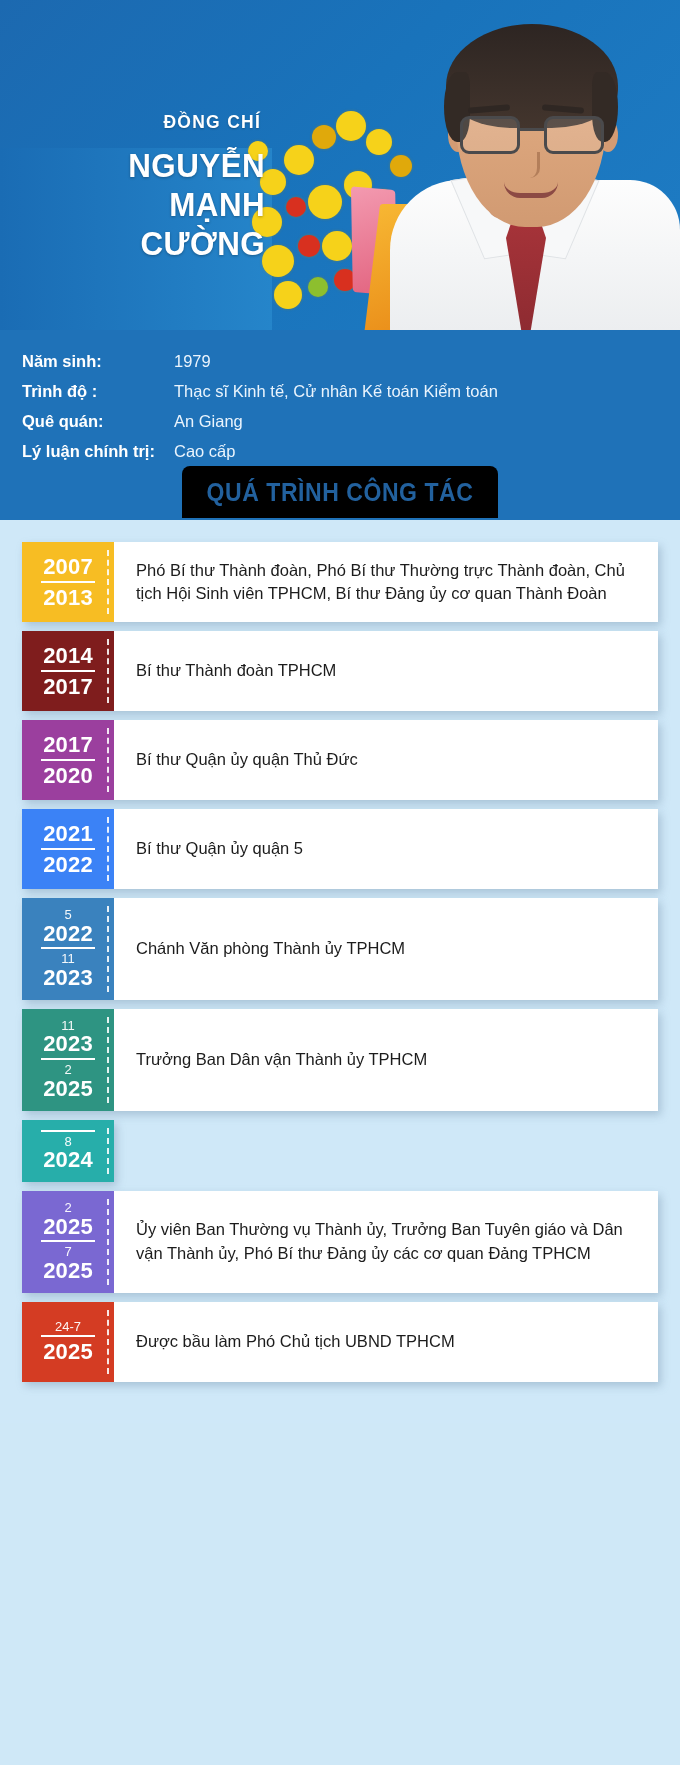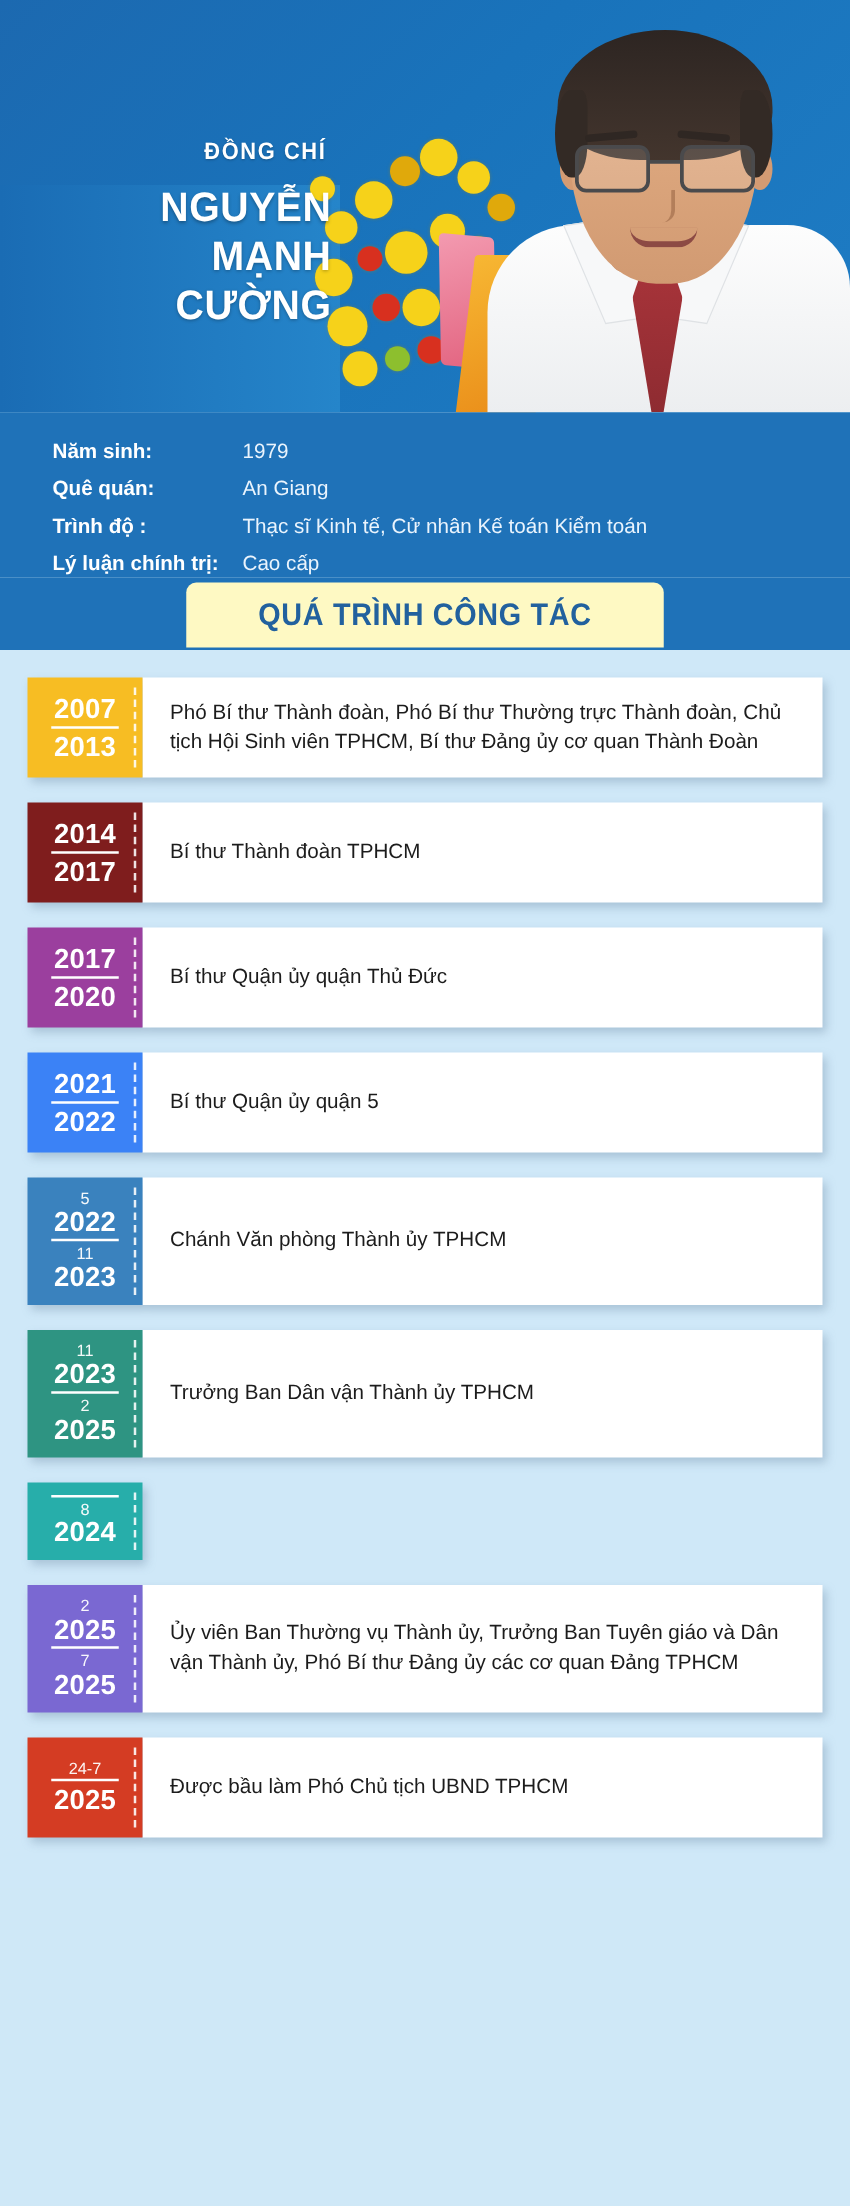--- a/index.html
+++ b/index.html
@@ -177,21 +177,21 @@
     position: absolute; left: 142px; top: 152px; width: 18px; height: 26px;
     border-right: 3px solid rgba(150,98,66,.55); border-radius: 0 0 10px 0;
   }
 
   
   .info {
     position: relative;
     width: 680px;
     height: 132px;
     background: #1f72b8;
-    padding: 18px 0 0 42px;
+    padding: 18px 0 0 22px;
     z-index: 5;
   }
   .info-row { display: flex; align-items: baseline; margin-bottom: 4px; line-height: 26px; }
   .info-label {
     width: 152px;
     flex: 0 0 152px;
     color: #ffffff;
     font-size: 16.5px;
     font-weight: 700;
   }
@@ -202,23 +202,23 @@
     position: relative;
     width: 680px;
     height: 58px;
     background: #1f72b8;
   }
   .banner {
     position: absolute;
     left: 50%;
     top: 4px;
     transform: translateX(-50%);
-    width: 382px;
+    width: 316px;
     height: 52px;
-    background: #fef9c3;
+    background: #000000;
     border-radius: 8px 8px 0 0;
     display: flex;
     align-items: center;
     justify-content: center;
   }
   .banner span {
     color: #22619e;
     font-size: 25px;
     font-weight: 700;
     letter-spacing: .6px;
@@ -229,21 +229,21 @@
   
   .timeline {
     position: relative;
     width: 680px;
     background: #cfe8f8;
     padding: 22px 22px 26px 22px;
   }
   .row {
     display: flex;
     align-items: stretch;
-    margin-bottom: 20px;
+    margin-bottom: 9px;
     filter: drop-shadow(3px 4px 4px rgba(80,110,140,.30));
   }
   .row:last-child { margin-bottom: 15px; }
 
   .chip {
     position: relative;
     flex: 0 0 92px;
     width: 92px;
     display: flex;
     flex-direction: column;
@@ -360,26 +360,26 @@
       <div class="name-line">CƯỜNG</div>
     </div>
   </div>
 
   <div class="info">
     <div class="info-row">
       <div class="info-label">Năm sinh:</div>
       <div class="info-value">1979</div>
     </div>
     <div class="info-row">
+      <div class="info-label">Trình độ :</div>
+      <div class="info-value">Thạc sĩ Kinh tế, Cử nhân Kế toán Kiểm toán</div>
+    </div>
+    <div class="info-row">
       <div class="info-label">Quê quán:</div>
       <div class="info-value">An Giang</div>
-    </div>
-    <div class="info-row">
-      <div class="info-label">Trình độ :</div>
-      <div class="info-value">Thạc sĩ Kinh tế, Cử nhân Kế toán Kiểm toán</div>
     </div>
     <div class="info-row">
       <div class="info-label">Lý luận chính trị:</div>
       <div class="info-value">Cao cấp</div>
     </div>
   </div>
 
   <div class="banner-zone">
     <div class="banner">
       <span>QUÁ TRÌNH CÔNG TÁC</span>

